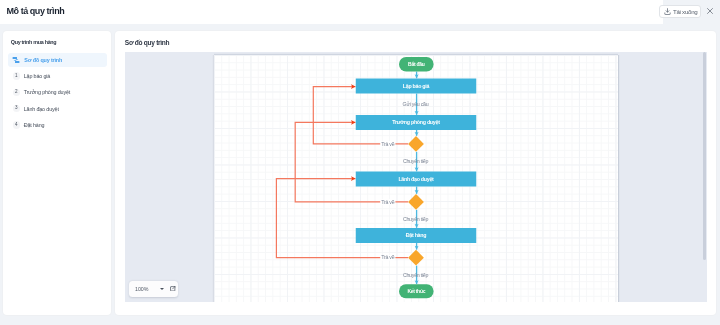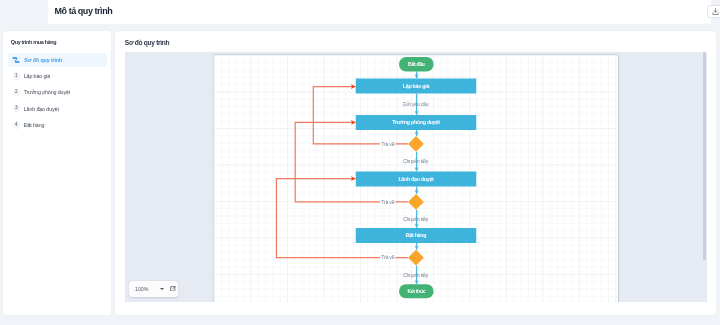--- a/index.html
+++ b/index.html
@@ -1,18 +1,18 @@
 <!DOCTYPE html>
 <html><head>
 <meta charset="utf-8">
 <style>
   html,body{margin:0;padding:0;}
   body{width:720px;height:325px;overflow:hidden;background:#f0f3f7;
        font-family:"Liberation Sans",sans-serif;-webkit-font-smoothing:antialiased;}
-  .topbar{position:absolute;left:0;top:0;width:663px;height:24px;background:#fff;margin-left:48px;}
+  .topbar{position:absolute;left:0;top:0;width:663px;height:24px;background:#fff;}
   .topbar .title{position:absolute;left:6.5px;top:6px;font-size:9px;font-weight:700;color:#1b2330;letter-spacing:-0.45px;}
   .dl-btn{position:absolute;left:659px;top:4.7px;width:41.5px;height:13.3px;border:0.8px solid #e1e4e8;border-radius:3px;
           background:#fff;display:flex;align-items:center;box-sizing:border-box;cursor:pointer;}
   .dl-btn .dl-ico{margin-left:4px;display:flex;}
   .dl-btn .dl-txt{margin-left:2px;font-size:6.2px;color:#575f6c;letter-spacing:-0.3px;white-space:nowrap;}
   .close-btn{position:absolute;left:707px;top:8.3px;width:6px;height:6px;cursor:pointer;line-height:0;}
 
   .card{position:absolute;background:#fff;border-radius:4px;box-shadow:0 0 0 1px #eef0f3;}
   .side-card{left:3px;top:31px;width:107.5px;height:283.5px;}
   .main-card{left:114.5px;top:31px;width:601.5px;height:283.5px;}

